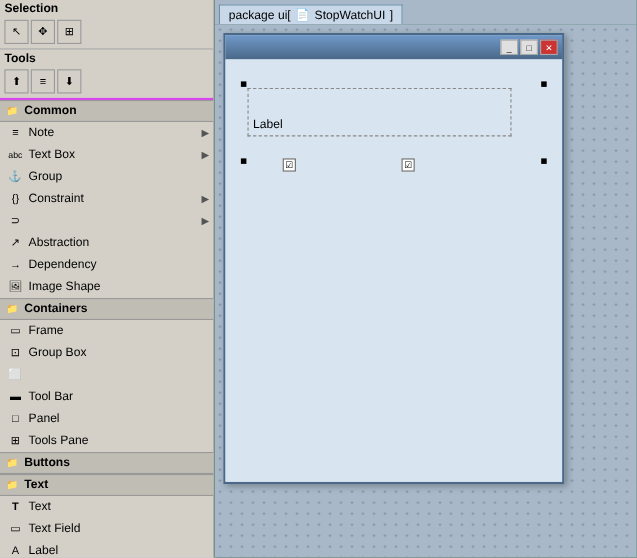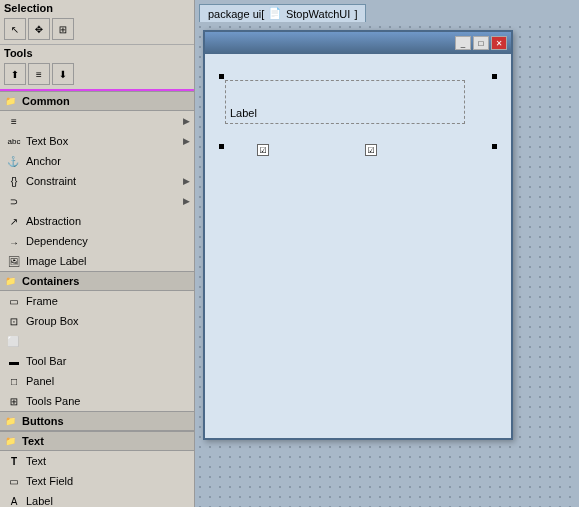--- a/index.html
+++ b/index.html
@@ -256,51 +256,52 @@
 
     <div class="palette-scroll">
 
       <div class="category-header">
         <span class="cat-icon">📁</span>
         <span>Common</span>
       </div>
 
       <div class="palette-item">
         <span class="item-icon">≡</span>
+        <span class="item-label">Note</span>
         <span class="arrow">▶</span>
       </div>
       <div class="palette-item">
         <span class="item-icon" style="font-size:8px;">abc</span>
         <span class="item-label">Text Box</span>
         <span class="arrow">▶</span>
       </div>
       <div class="palette-item">
         <span class="item-icon">⚓</span>
-        <span class="item-label">Anchor</span>
+        <span class="item-label">Group</span>
       </div>
       <div class="palette-item">
         <span class="item-icon">{}</span>
         <span class="item-label">Constraint</span>
         <span class="arrow">▶</span>
       </div>
       <div class="palette-item">
         <span class="item-icon">⊃</span>
         <span class="arrow">▶</span>
       </div>
       <div class="palette-item">
         <span class="item-icon">↗</span>
         <span class="item-label">Abstraction</span>
       </div>
       <div class="palette-item">
         <span class="item-icon">→</span>
         <span class="item-label">Dependency</span>
       </div>
       <div class="palette-item">
         <span class="item-icon">🖼</span>
-        <span class="item-label">Image Label</span>
+        <span class="item-label">Image Shape</span>
       </div>
 
       <div class="category-header">
         <span class="cat-icon">📁</span>
         <span>Containers</span>
       </div>
 
       <div class="palette-item">
         <span class="item-icon">▭</span>
         <span class="item-label">Frame</span>

